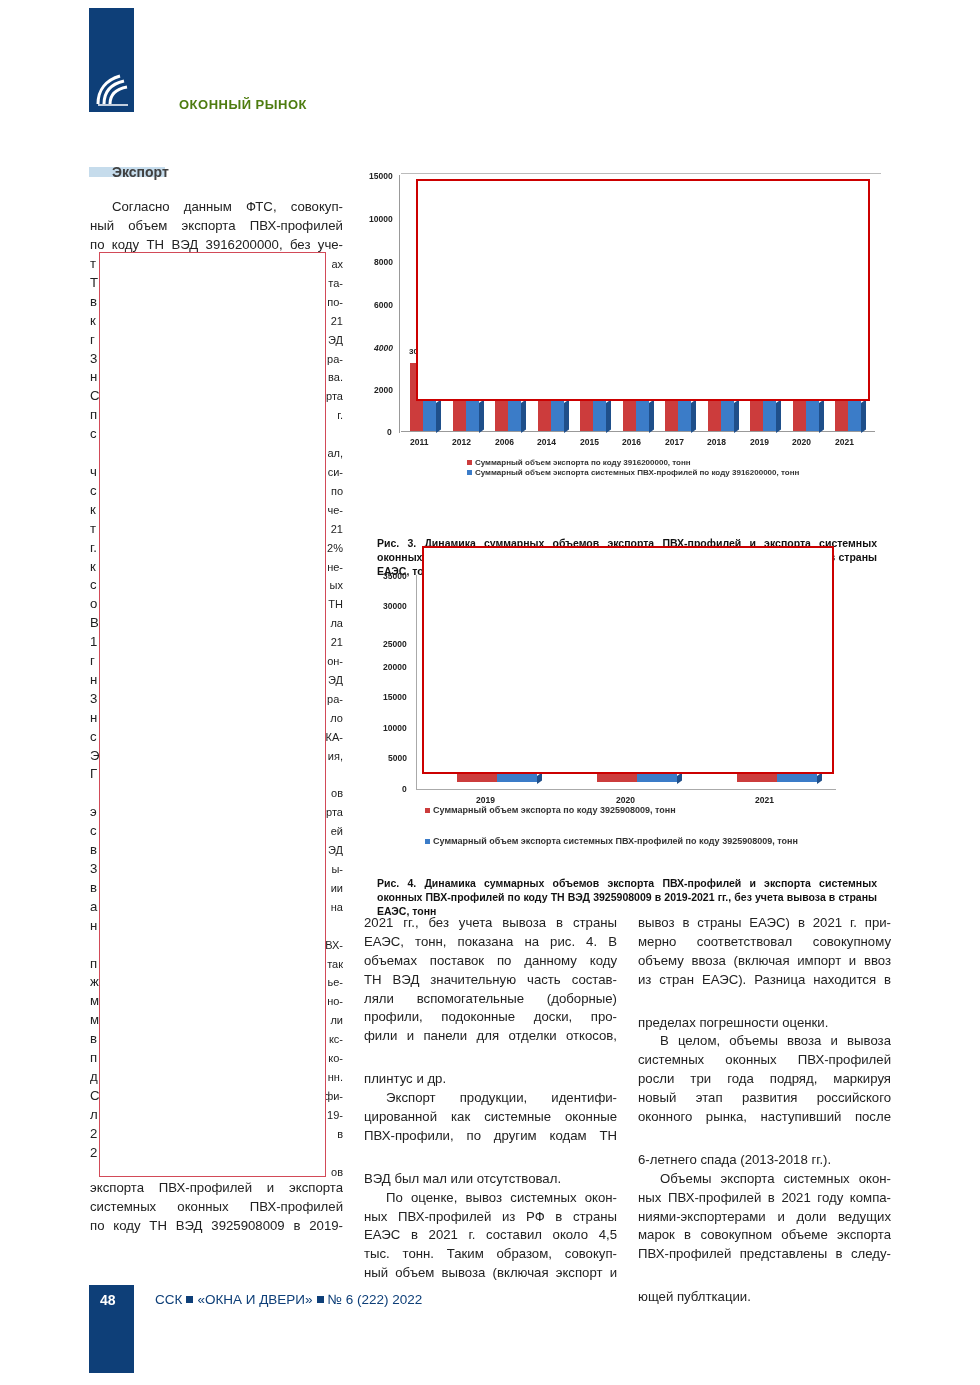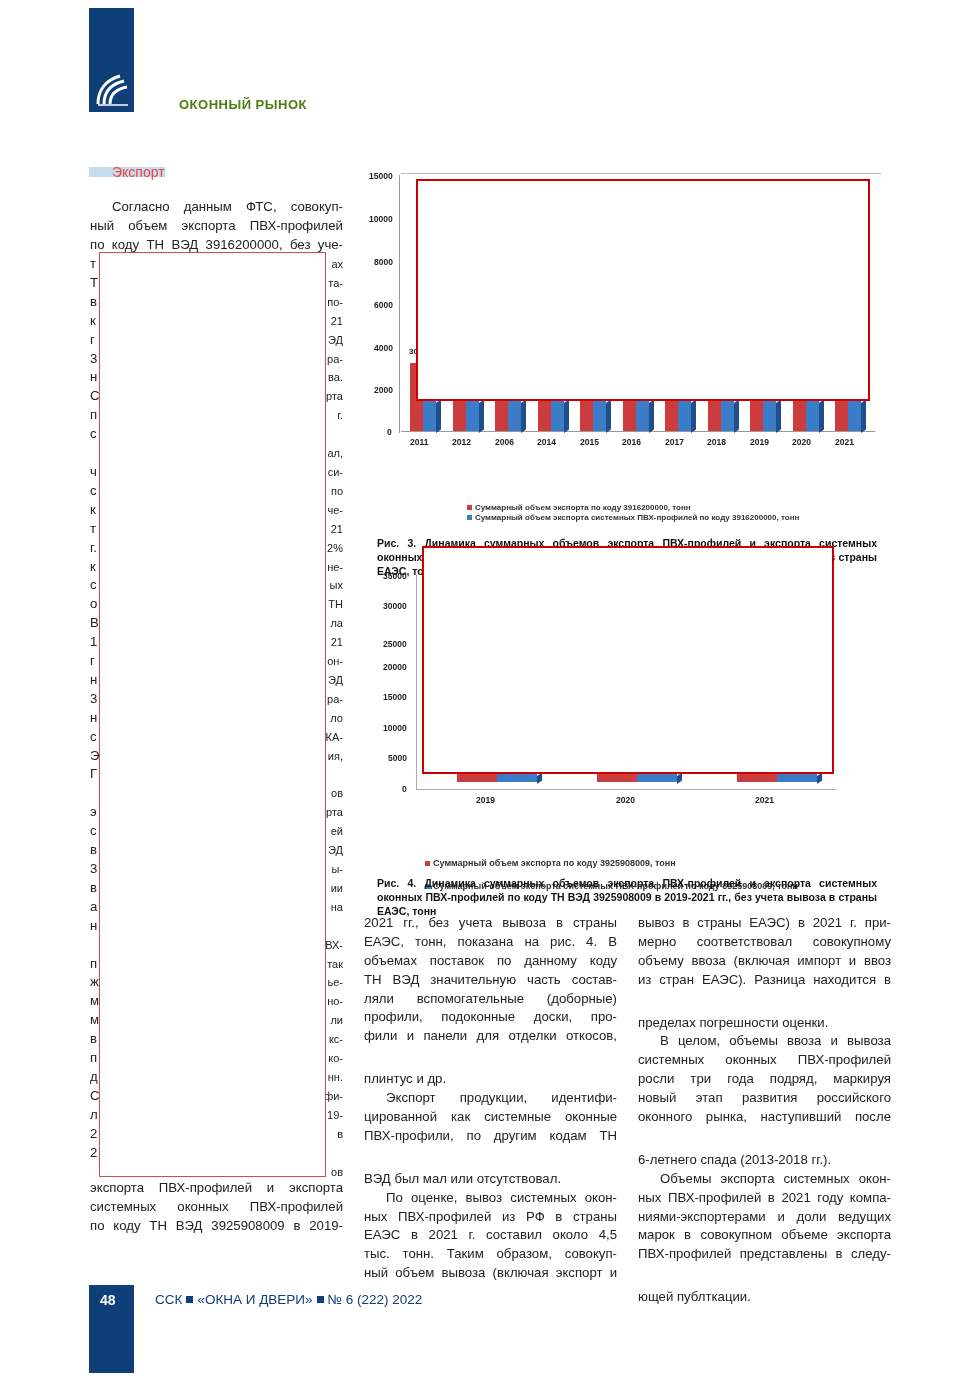--- a/index.html
+++ b/index.html
@@ -4,42 +4,42 @@
 <style>
   * { margin:0; padding:0; box-sizing:border-box; }
   html, body { width:980px; height:1385px; background:#fff; overflow:hidden; }
   body { position:relative; font-family:"Liberation Sans", sans-serif; color:#1a1a1a; }
 
   .blue-bar-top { position:absolute; left:89px; top:8px; width:45px; height:104px; background:#0e3f78; }
   .logo { position:absolute; left:94px; top:70px; width:36px; height:38px; }
   .section-title { position:absolute; left:155px; top:97px; font-size:13px; font-weight:bold; color:#4d7c0f; letter-spacing:0.5px;margin-left:24px; }
 
   .subhead-bg { position:absolute; left:89px; top:167px; width:76px; height:10px; background:#c6dcec; }
-  .subhead { position:absolute; left:112px; top:164px; font-size:14px; font-weight:normal; color:#ef4444; }
+  .subhead { position:absolute; left:112px; top:164px; font-size:14px; font-weight:bold; color:#404040; }
 
   .col { position:absolute; font-size:13.2px; line-height:18.9px; color:#222; }
   .col-left { left:90px; top:198px; width:253px; }
   .col-mid { left:364px; top:914px; width:253px; }
   .col-right { left:638px; top:914px; width:253px; }
   .line { display:block; white-space:nowrap; overflow:hidden; text-align:justify; text-align-last:justify; height:18.9px; }
   .line.last { text-align-last:left;margin-top:24px; }
   .line.indent { padding-left:22px; }
 
   .redact { position:absolute; background:#fff; border:1.5px solid #d24a58; }
   .redact-left { left:99px; top:252px; width:227px; height:925px; }
   .redact-c1 { left:416px; top:179px; width:454px; height:222px; border-color:#c00; border-width:2px; }
   .redact-c2 { left:422px; top:546px; width:412px; height:228px; border-color:#c00; border-width:2px; }
 
   .chart { position:absolute; }
   .axis-label { position:absolute; font-size:8.5px; font-weight:bold; color:#222; font-family:"Liberation Sans Narrow","Liberation Sans", sans-serif; }
   .bar { position:absolute; }
   .bar.red { background:#cc3c3c; }
   .bar.blue { background:#3b7cc8; }
   .bar.blue::after { content:""; position:absolute; right:-5px; top:2px; width:5px; height:100%; background:#1f4f8a; transform:skewY(-35deg); transform-origin:left top; }
-  .legend { position:absolute; font-size:8px; font-weight:bold; color:#333; white-space:nowrap;margin-top:45px; }
+  .legend { position:absolute; font-size:8px; font-weight:bold; color:#333; white-space:nowrap; }
   .legend .sw { display:inline-block; width:5px; height:5px; margin-right:3px; vertical-align:middle; }
   .caption { position:absolute; font-size:10.5px; font-weight:bold; line-height:14px; color:#111; text-align:justify; font-family:"Liberation Sans Narrow","Liberation Sans", sans-serif; }
   .gridline { position:absolute; height:1px; background:#888; }
 
   .blue-bar-bottom { position:absolute; left:89px; top:1285px; width:45px; height:88px; background:#0e3f78; }
   .page-num { position:absolute; left:100px; top:1292px; font-size:14px; font-weight:bold; color:#fff; }
   .footer { position:absolute; left:155px; top:1292px; font-size:13.5px; color:#0e3f78; }
   .footer .sq { display:inline-block; width:7px; height:7px; background:#0e3f78; margin:0 4px; vertical-align:1px; }
 </style>
 </head>
@@ -75,21 +75,21 @@
   <span class="line">системных оконных ПВХ-профилей</span>
   <span class="line">по коду ТН ВЭД 3925908009 в 2019-</span>
 </div>
 <div class="redact redact-left"></div>
 
 <div class="chart" style="left:365px; top:165px; width:520px; height:320px;">
   <span class="axis-label" style="left:4px; top:6px;">15000</span>
   <span class="axis-label" style="left:4px; top:49px;">10000</span>
   <span class="axis-label" style="left:9px; top:92px;">8000</span>
   <span class="axis-label" style="left:9px; top:135px;">6000</span>
-  <span class="axis-label" style="left:9px; top:178px;">4000</span>
+  <span class="axis-label" style="left:9px; top:178px;font-style:italic;">4000</span>
   <span class="axis-label" style="left:9px; top:220px;">2000</span>
   <span class="axis-label" style="left:22px; top:262px;">0</span>
   <div class="gridline" style="left:36px; top:8px; width:480px; background:#bbb;"></div>
   <div class="gridline" style="left:36px; top:266px; width:474px; background:#999;"></div>
   <div style="position:absolute; left:34px; top:10px; width:1px; height:258px; background:#999;"></div>
   <span class="axis-label" style="left:44px; top:182px; font-size:8px;">30</span>
 
   <div class="bar red" style="left:45px; top:198px; width:13px; height:68px;"></div>
   <div class="bar blue" style="left:58px; top:236px; width:13px; height:30px;"></div>
   <div class="bar red" style="left:88px; top:236px; width:13px; height:30px;"></div>
@@ -144,21 +144,21 @@
   <div class="gridline" style="left:51px; top:244px; width:420px; background:#aaa;"></div>
   <div class="bar red" style="left:92px; top:229px; width:40px; height:8px;"></div>
   <div class="bar blue" style="left:132px; top:229px; width:40px; height:8px;"></div>
   <div class="bar red" style="left:232px; top:229px; width:40px; height:8px;"></div>
   <div class="bar blue" style="left:272px; top:229px; width:40px; height:8px;"></div>
   <div class="bar red" style="left:372px; top:229px; width:40px; height:8px;"></div>
   <div class="bar blue" style="left:412px; top:229px; width:40px; height:8px;"></div>
   <span class="axis-label" style="left:111px; top:250px;">2019</span>
   <span class="axis-label" style="left:251px; top:250px;">2020</span>
   <span class="axis-label" style="left:390px; top:250px;">2021</span>
-  <div class="legend" style="left:60px; top:268px; font-size:9px;"><span class="sw" style="background:#cc3c3c;"></span><span>Суммарный объем экспорта по коду 3925908009, тонн</span></div>
+  <div class="legend" style="left:60px; top:260px; font-size:9px;"><span class="sw" style="background:#cc3c3c;"></span><span>Суммарный объем экспорта по коду 3925908009, тонн</span></div>
   <div class="legend" style="left:60px; top:291px; font-size:9px;"><span class="sw" style="background:#3b7cc8;"></span><span>Суммарный объем экспорта системных ПВХ-профилей по коду 3925908009, тонн</span></div>
 </div>
 <div class="redact redact-c2"></div>
 <div class="caption" style="left:377px; top:876px; width:500px;">Рис. 4. Динамика суммарных объемов экспорта ПВХ-профилей и экспорта системных оконных ПВХ-профилей по коду ТН ВЭД 3925908009 в 2019-2021 гг., без учета вывоза в страны ЕАЭС, тонн</div>
 
 <div class="col col-mid">
   <span class="line">2021 гг., без учета вывоза в страны</span>
   <span class="line">ЕАЭС, тонн, показана на рис. 4. В</span>
   <span class="line">объемах поставок по данному коду</span>
   <span class="line">ТН ВЭД значительную часть состав-</span>

